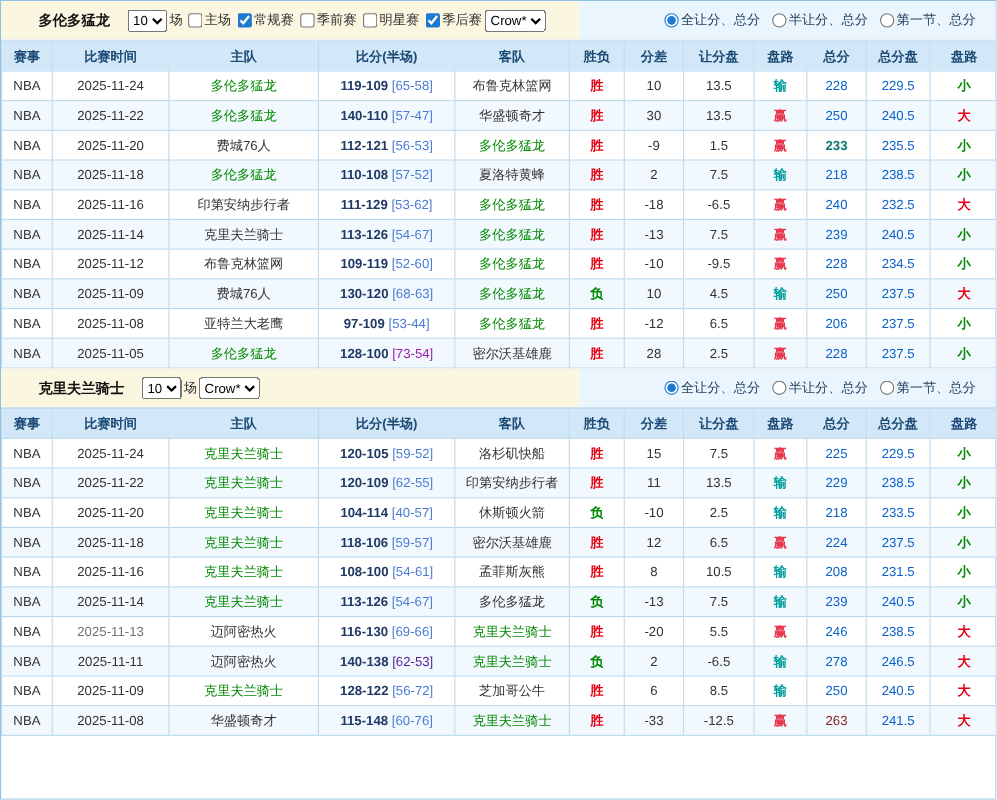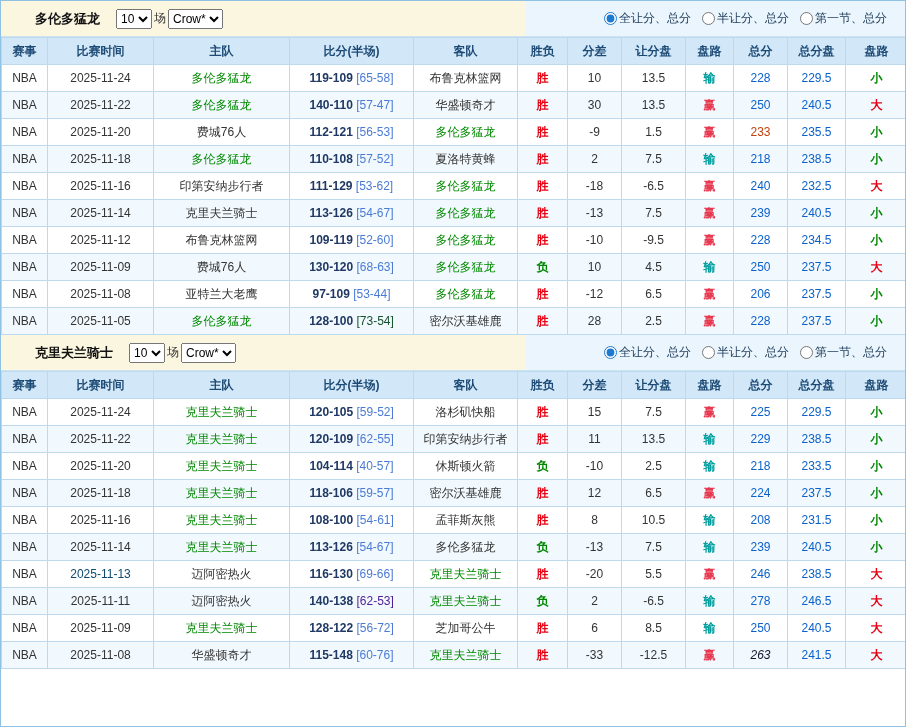--- a/index.html
+++ b/index.html
@@ -57,20 +57,21 @@
 <body>
 
 <div class="wrap">
 
 
   <section class="team-block">
     <div class="filter-row">
       <span class="team-name">多伦多猛龙</span>
       <select class="sel-count"><option>10</option></select>
       <span class="lbl">场</span>
+      <span class="checks"><label><input type="checkbox" style="">主场</label><label><input type="checkbox" checked="" style="">常规赛</label><label><input type="checkbox" style="">季前赛</label><label><input type="checkbox" style="">明星赛</label><label><input type="checkbox" checked="" style="">季后赛</label></span>
       <select class="sel-odds"><option>Crow*</option></select>
       <span class="radios">
           <label><input type="radio" name="mode0" checked="" style="">全让分、总分</label>
           <label><input type="radio" name="mode0" style="">半让分、总分</label>
           <label><input type="radio" name="mode0" style="">第一节、总分</label>
         </span>
     </div>
     <table class="stats">
       <colgroup>
           <col style="width: 46px;">
@@ -134,21 +135,21 @@
           <tr>
             <td style="color: rgb(51, 51, 51);">NBA</td>
             <td style="color: rgb(51, 51, 51);">2025-11-20</td>
             <td style="color: rgb(51, 51, 51);">费城76人</td>
             <td><span class="score-main" style="color: rgb(31, 56, 100);">112-121</span><span style="color: rgb(74, 123, 212);"> [56-53]</span></td>
             <td style="color: rgb(0, 136, 0);">多伦多猛龙</td>
             <td class="status" style="color: rgb(230, 0, 18);">胜</td>
             <td style="color: rgb(51, 51, 51);">-9</td>
             <td style="color: rgb(51, 51, 51);">1.5</td>
             <td class="status" style="color: rgb(232, 56, 79);">赢</td>
-            <td style="color: #c2410c;">233</td>
+            <td style="color: #0f766e; font-weight: bold;">233</td>
             <td style="color: rgb(11, 97, 201);">235.5</td>
             <td class="status" style="color: rgb(0, 136, 0);">小</td>
           </tr>
           <tr>
             <td style="color: rgb(51, 51, 51);">NBA</td>
             <td style="color: rgb(51, 51, 51);">2025-11-18</td>
             <td style="color: rgb(0, 136, 0);">多伦多猛龙</td>
             <td><span class="score-main" style="color: rgb(31, 56, 100);">110-108</span><span style="color: rgb(74, 123, 212);"> [57-52]</span></td>
             <td style="color: rgb(51, 51, 51);">夏洛特黄蜂</td>
             <td class="status" style="color: rgb(230, 0, 18);">胜</td>
@@ -226,21 +227,21 @@
             <td style="color: rgb(51, 51, 51);">6.5</td>
             <td class="status" style="color: rgb(232, 56, 79);">赢</td>
             <td style="color: rgb(11, 97, 201);">206</td>
             <td style="color: rgb(11, 97, 201);">237.5</td>
             <td class="status" style="color: rgb(0, 136, 0);">小</td>
           </tr>
           <tr>
             <td style="color: rgb(51, 51, 51);">NBA</td>
             <td style="color: rgb(51, 51, 51);">2025-11-05</td>
             <td style="color: rgb(0, 136, 0);">多伦多猛龙</td>
-            <td><span class="score-main" style="color: rgb(31, 56, 100);">128-100</span><span style="color: #14532d; text-align: center;"> [73-54]</span></td>
+            <td><span class="score-main" style="color: rgb(31, 56, 100);">128-100</span><span style="color: #a21caf; text-align: center;"> [73-54]</span></td>
             <td style="color: rgb(51, 51, 51);">密尔沃基雄鹿</td>
             <td class="status" style="color: rgb(230, 0, 18);">胜</td>
             <td style="color: rgb(51, 51, 51);">28</td>
             <td style="color: rgb(51, 51, 51);">2.5</td>
             <td class="status" style="color: rgb(232, 56, 79);">赢</td>
             <td style="color: rgb(11, 97, 201);">228</td>
             <td style="color: rgb(11, 97, 201);">237.5</td>
             <td class="status" style="color: rgb(0, 136, 0);">小</td>
           </tr>
         </tbody>
@@ -370,21 +371,21 @@
             <td class="status" style="color: rgb(0, 136, 0);">负</td>
             <td style="color: rgb(51, 51, 51);">-13</td>
             <td style="color: rgb(51, 51, 51);">7.5</td>
             <td class="status" style="color: rgb(0, 157, 157);">输</td>
             <td style="color: rgb(11, 97, 201);">239</td>
             <td style="color: rgb(11, 97, 201);">240.5</td>
             <td class="status" style="color: rgb(0, 136, 0);">小</td>
           </tr>
           <tr>
             <td style="color: rgb(51, 51, 51);">NBA</td>
-            <td style="color: #0c4a6e;">2025-11-13</td>
+            <td style="color: #737373;">2025-11-13</td>
             <td style="color: rgb(51, 51, 51);">迈阿密热火</td>
             <td><span class="score-main" style="color: rgb(31, 56, 100);">116-130</span><span style="color: rgb(74, 123, 212);"> [69-66]</span></td>
             <td style="color: rgb(0, 136, 0);">克里夫兰骑士</td>
             <td class="status" style="color: rgb(230, 0, 18);">胜</td>
             <td style="color: rgb(51, 51, 51);">-20</td>
             <td style="color: rgb(51, 51, 51);">5.5</td>
             <td class="status" style="color: rgb(232, 56, 79);">赢</td>
             <td style="color: rgb(11, 97, 201);">246</td>
             <td style="color: rgb(11, 97, 201);">238.5</td>
             <td class="status" style="color: rgb(230, 0, 18);">大</td>
@@ -420,21 +421,21 @@
           <tr>
             <td style="color: rgb(51, 51, 51);">NBA</td>
             <td style="color: rgb(51, 51, 51);">2025-11-08</td>
             <td style="color: rgb(51, 51, 51);">华盛顿奇才</td>
             <td><span class="score-main" style="color: rgb(31, 56, 100);">115-148</span><span style="color: rgb(74, 123, 212);"> [60-76]</span></td>
             <td style="color: rgb(0, 136, 0);">克里夫兰骑士</td>
             <td class="status" style="color: rgb(230, 0, 18);">胜</td>
             <td style="color: rgb(51, 51, 51);">-33</td>
             <td style="color: rgb(51, 51, 51);">-12.5</td>
             <td class="status" style="color: rgb(232, 56, 79);">赢</td>
-            <td style="color: #0f172a; font-style: italic;">263</td>
+            <td style="color: #7f1d1d;">263</td>
             <td style="color: rgb(11, 97, 201);">241.5</td>
             <td class="status" style="color: rgb(230, 0, 18);">大</td>
           </tr>
         </tbody>
     </table>
 
   </section>
 
 </div>
 

